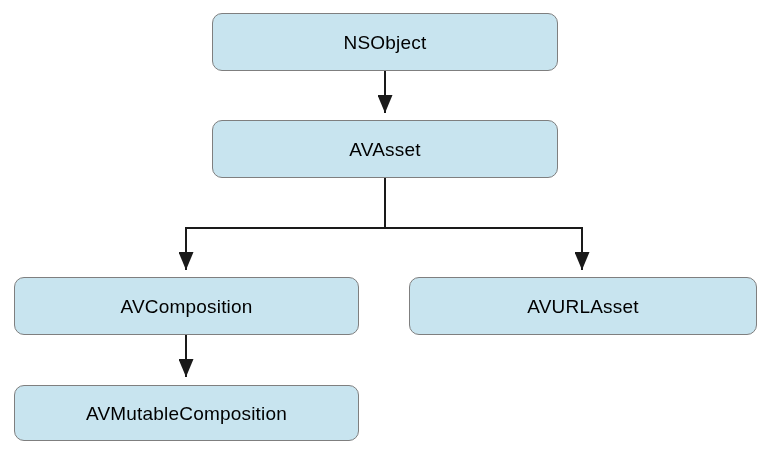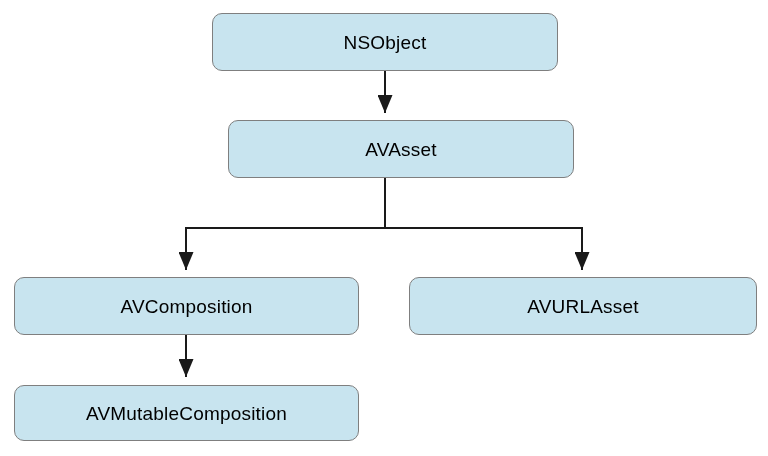--- a/index.html
+++ b/index.html
@@ -35,21 +35,21 @@
   }
   .node-label {
     color: var(--text, #000000);
     font-size: 19px;
     line-height: 1;
     letter-spacing: 0.2px;
     white-space: nowrap;
   }
   
   #node-nsobject             { left: 212px; top: 13px;  width: 346px; height: 58px; }
-  #node-avasset              { left: 228px; top: 120px; width: 346px; height: 58px; }
+  #node-avasset              { left: 212px; top: 120px; width: 346px; height: 58px; }
   #node-avcomposition        { left: 14px;  top: 277px; width: 345px; height: 58px; }
   #node-avurlasset           { left: 409px; top: 277px; width: 348px; height: 58px; text-align: center; }
   #node-avmutablecomposition { left: 14px;  top: 385px; width: 345px; height: 56px; }
   .edge {
     stroke: var(--connector, #1a1a1a);
     stroke-width: 2px;
     fill: none;
   }
 </style>
 </head>

